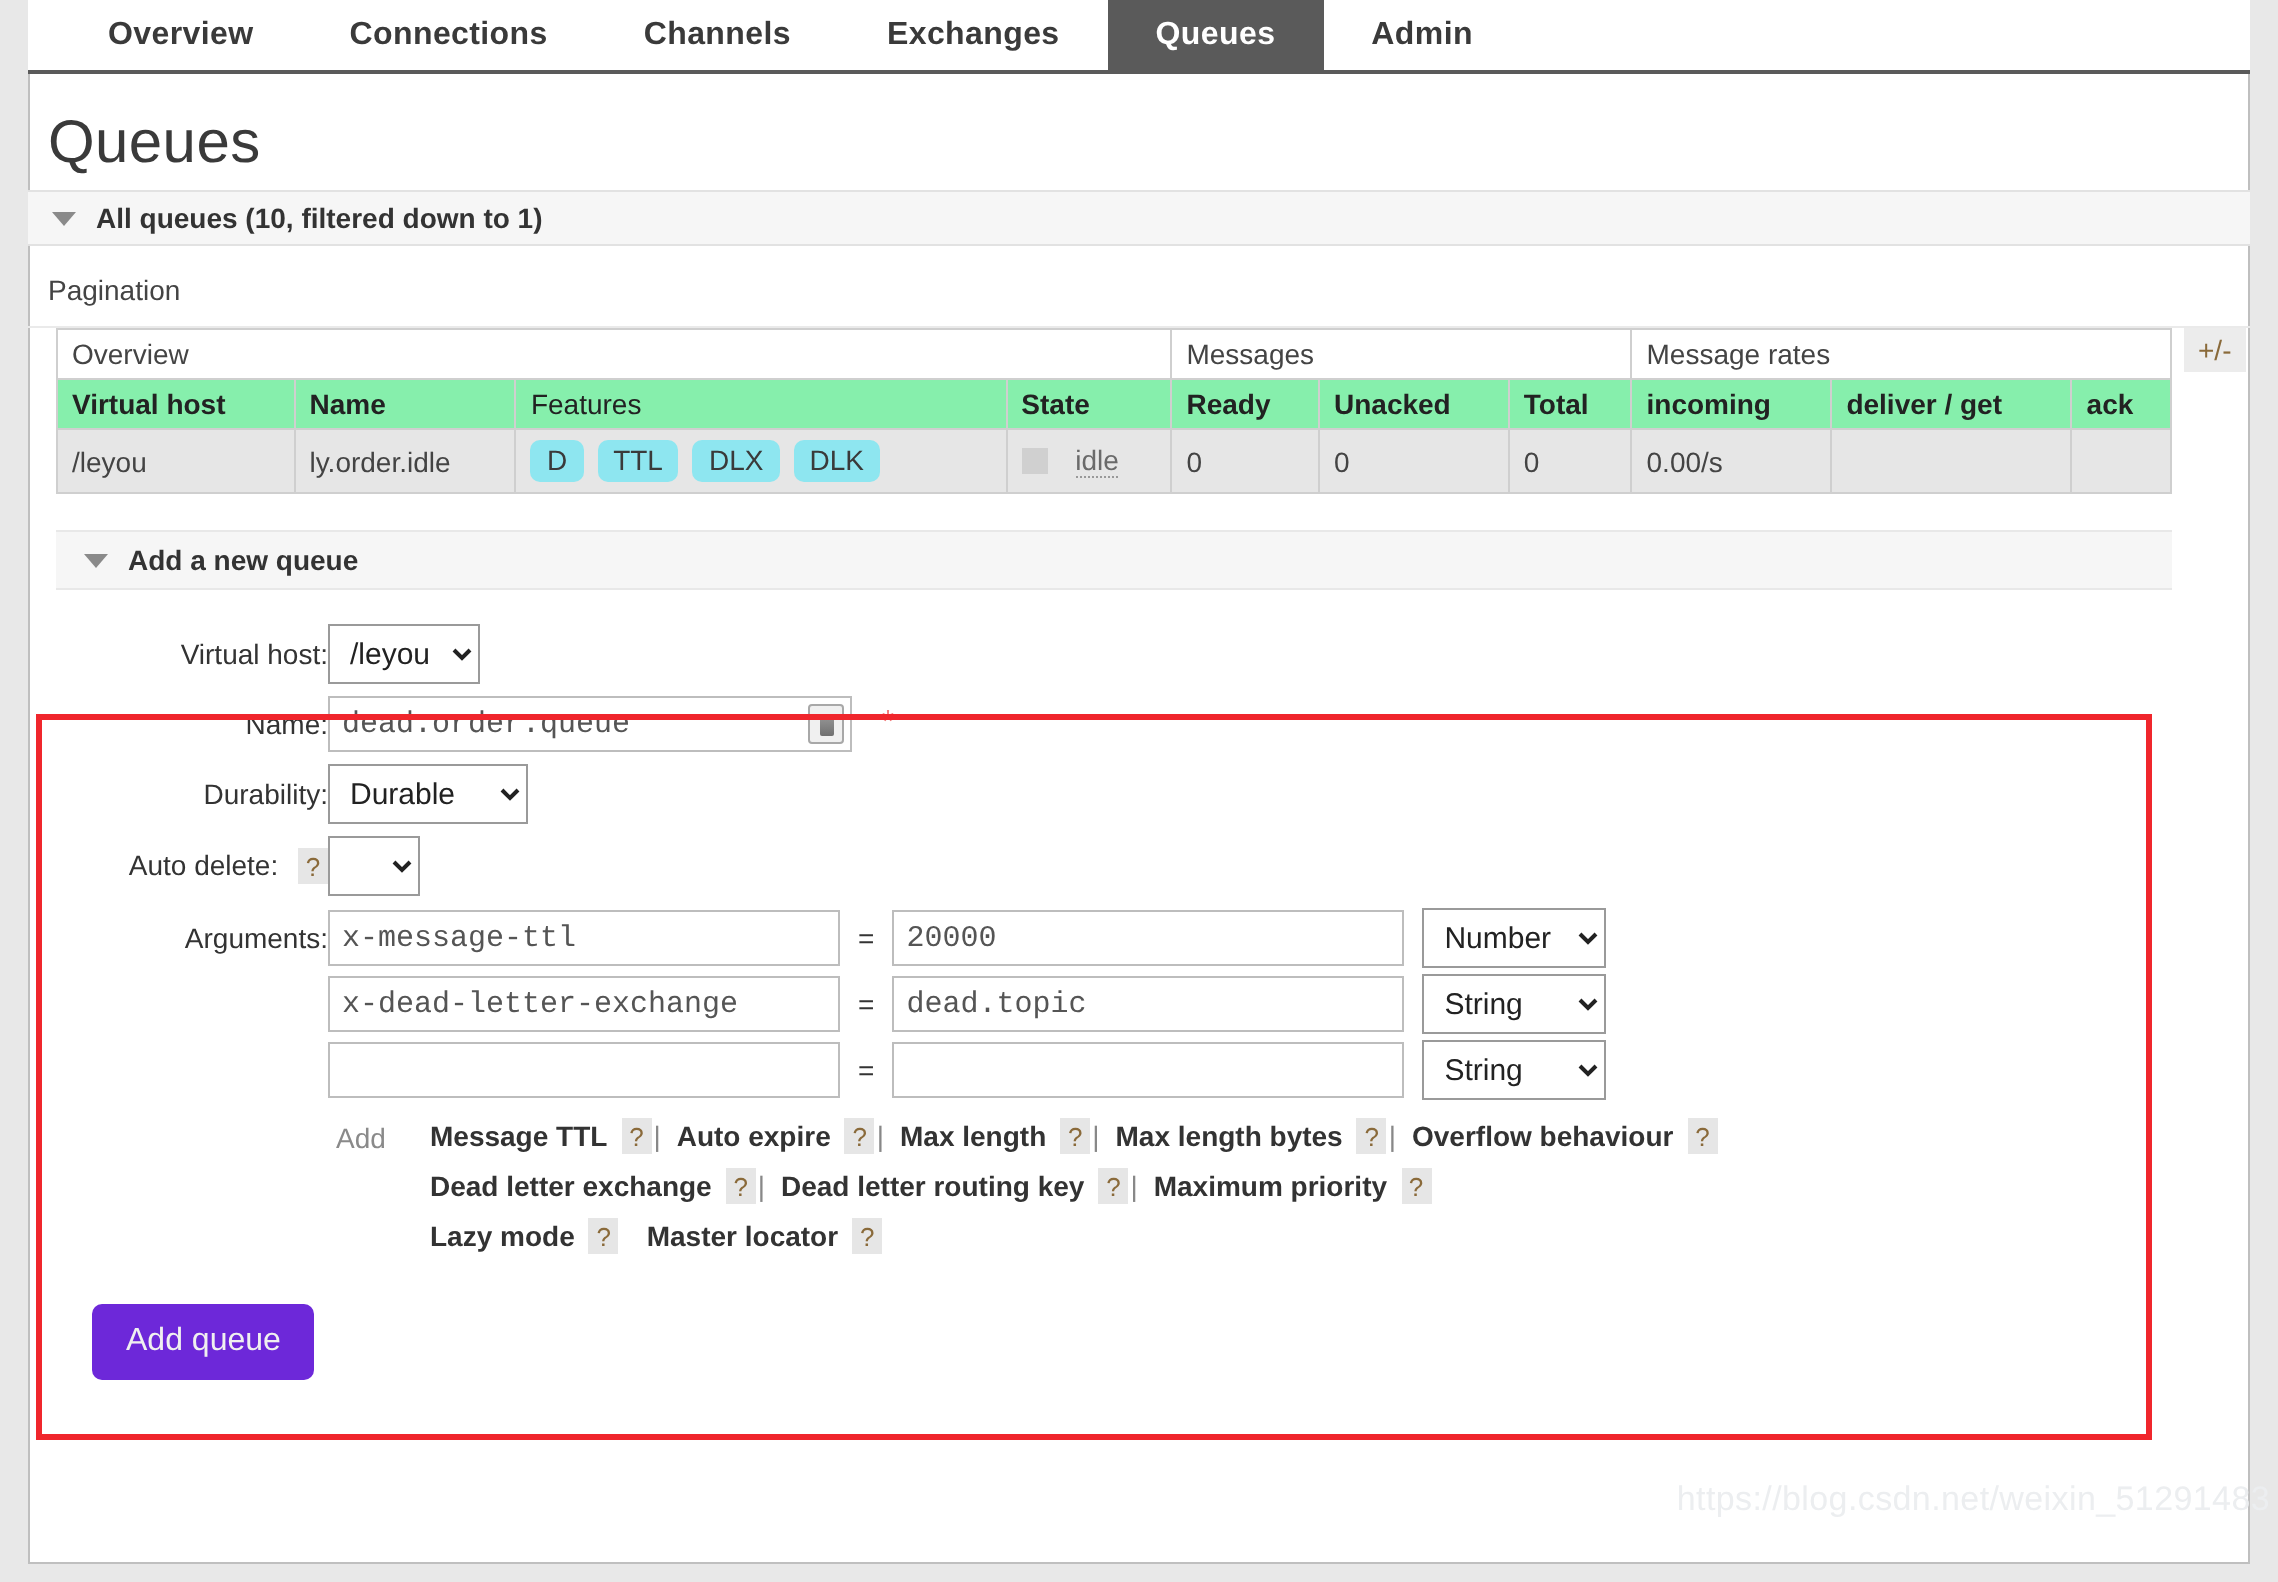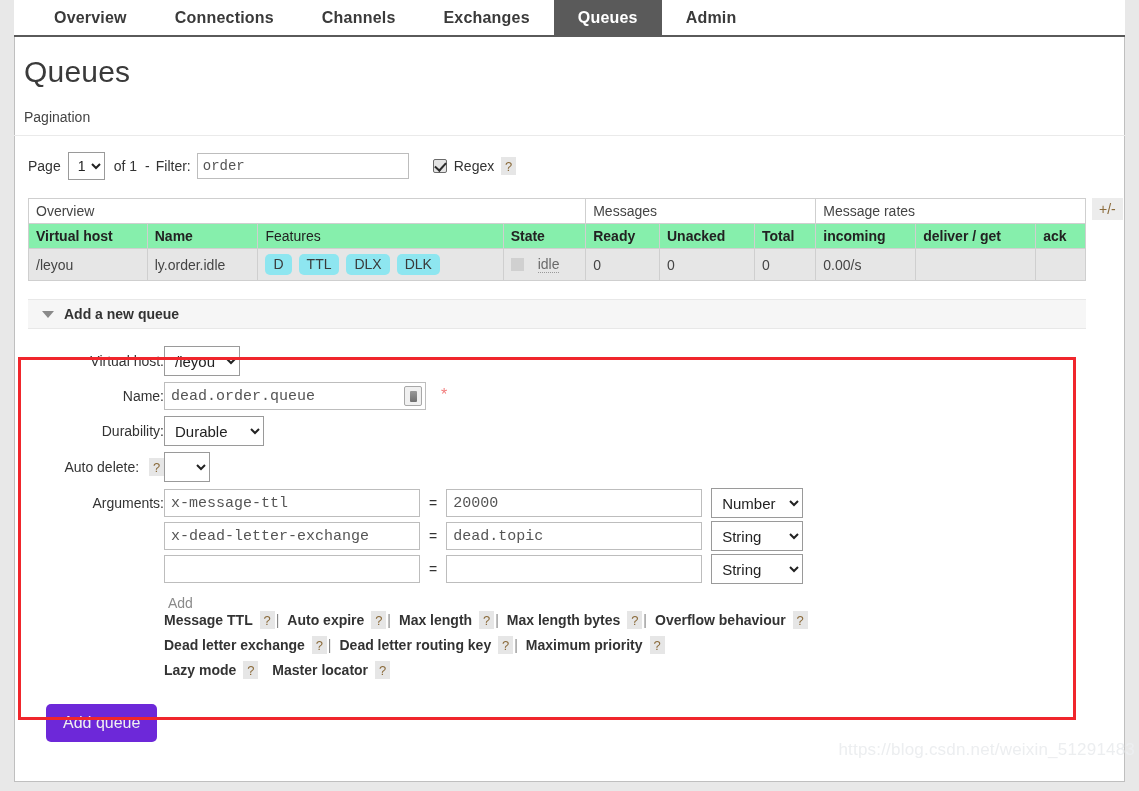--- a/index.html
+++ b/index.html
@@ -246,21 +246,20 @@
   .req-star { color: #f27c7c; font-size: 16px; margin-left: 11px; }
   input.arg-key { width: 256px; }
   input.arg-val { width: 256px; }
   .eq { margin: 0 9px; color: #333; font-size: 14px; }
   .arg-row { display: flex; align-items: center; gap: 0; margin-bottom: 3px; }
   .arg-row .sel-wrap { margin-left: 9px; }
 
   .presets {
     display: flex; align-items: flex-start;
     padding: 6px 0 0 0;
-    flex-direction: column;
   }
   .presets .addword {
     color: #8a8a8a; font-size: 14px;
     width: 51px; padding-top: 2px; padding-left: 4px;
   }
   .preset-lines { display: flex; flex-direction: column; gap: 7px; }
   .preset-line { display: flex; align-items: center; flex-wrap: wrap; }
   .plink {
     font-size: 14px; font-weight: bold; color: #333;
     cursor: pointer; margin-right: 7px;
@@ -314,38 +313,27 @@
       </div>
     <div class="tab">
         <span>Admin</span>
       </div>
   </div>
 
   <div class="content">
 
     <h1 class="page-title">Queues</h1>
 
+    <div class="section-head">
+      <span class="caret"></span>
+      <span>All queues (10, filtered down to 1)</span>
+    </div>
 
     <div class="pagination-label">Pagination</div>
 
-    <div class="filter-row">
-      <span class="lbl">Page</span>
-      <select class="mini">
-        <option>1</option>
-      </select>
-      <span class="ofn">of 1</span>
-      <span class="dash">-</span>
-      <span>Filter:</span>
-      <input class="filter-input" type="text" value="order" style="">
-      <span class="regex-wrap">
-        <span class="chk checked"></span>
-        <span>Regex</span>
-        <span class="qmark">?</span>
-      </span>
-    </div>
 
     <div class="table-wrap">
       <table class="qtable">
         <tbody>
           <tr class="group-row">
             <td colspan="4">Overview</td>
             <td colspan="3">Messages</td>
             <td colspan="3">Message rates</td>
           </tr>
           <tr class="head-row">

